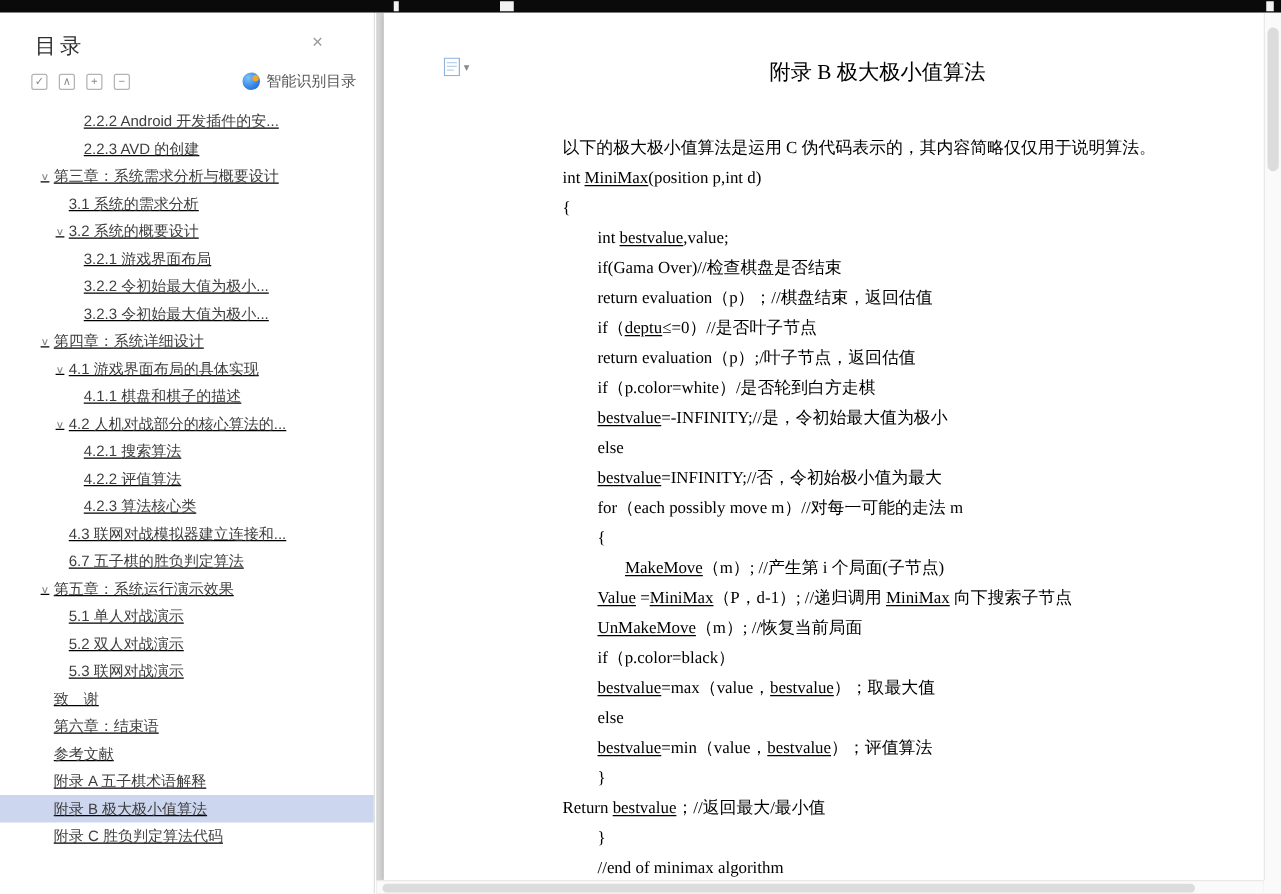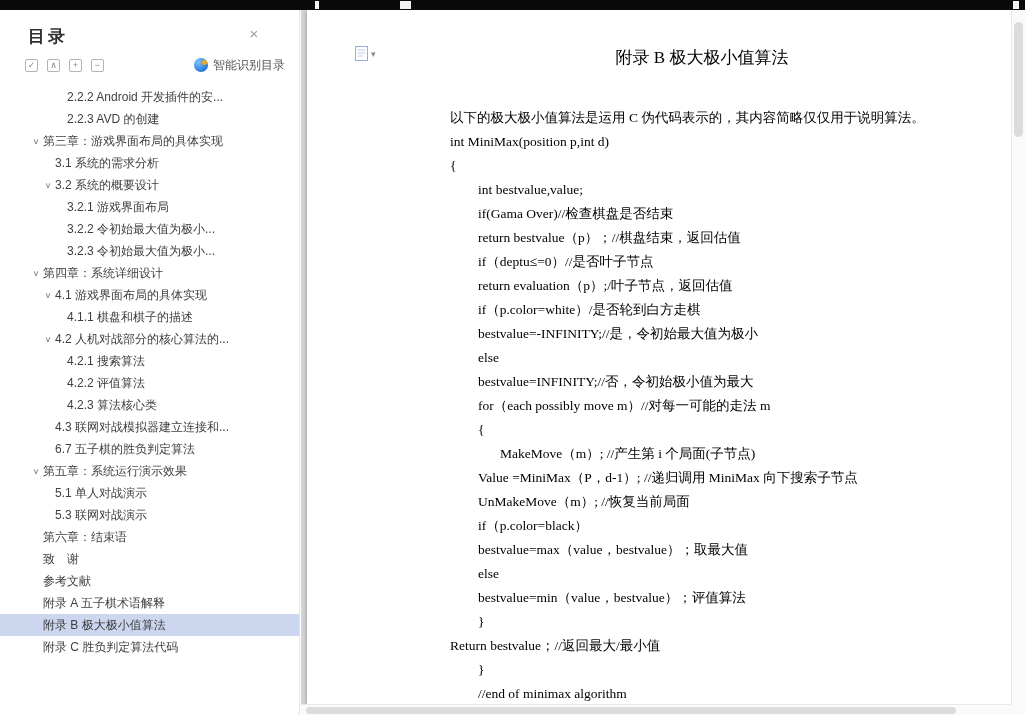--- a/index.html
+++ b/index.html
@@ -7,32 +7,32 @@
     width:1025px;height:715px;position:relative;overflow:hidden;
     background:#ffffff;font-family:"Liberation Sans", sans-serif;
     -webkit-font-smoothing:antialiased;
   }
   
   .topbar{position:absolute;left:0;top:0;width:1025px;height:10px;background:#0a0a0a;z-index:6;}
   .topbar .mark{position:absolute;top:1px;height:8px;background:#f2f2f2;}
   
   .sidebar{position:absolute;left:0;top:10px;width:300px;height:705px;background:#ffffff;
     border-right:1px solid #e2e2e2;box-sizing:border-box;z-index:2;}
-  .toc-title{position:absolute;left:28px;top:15px;font-size:17px;font-weight:700;color:#2f2f2f;letter-spacing:3px;}
+  .toc-title{position:absolute;left:28px;top:15px;font-size:17px;font-weight:400;color:#2f2f2f;letter-spacing:3px;}
   .close-btn{position:absolute;left:246px;top:16px;width:16px;height:16px;color:#9a9a9a;font-size:15px;
     line-height:16px;text-align:center;cursor:pointer;}
   .toc-toolbar{position:absolute;left:25px;top:47px;right:14px;height:16px;display:flex;align-items:center;}
   .tool-ico{width:13px;height:13px;border:1px solid #b3b3b3;border-radius:2px;margin-right:9px;
     font-size:9px;line-height:11px;text-align:center;color:#8a8a8a;box-sizing:border-box;cursor:pointer;background:#fff;}
   .smart{margin-left:auto;display:flex;align-items:center;font-size:12px;color:#575757;cursor:pointer;}
   .smart-ico{width:14px;height:14px;border-radius:50%;margin-right:5px;position:relative;
     background:radial-gradient(circle at 32% 30%, #7cc4f7 0%, #2f7de1 65%, #1b5ec0 100%);}
   .smart-ico::after{content:"";position:absolute;right:1px;top:2px;width:5px;height:5px;border-radius:50%;
     background:#f6a623;}
-  .toc-tree{position:absolute;left:0;top:76px;width:100%;}
+  .toc-tree{position:absolute;left:0;top:76px;width:100%;text-decoration:underline;}
   .toc-row{height:22px;display:flex;align-items:center;font-size:12px;color:#3e3e3e;cursor:pointer;white-space:nowrap;overflow:hidden;}
   .caret{flex:0 0 12px;width:12px;font-size:8px;color:#868686;text-align:center;transform:scaleX(1.2);}
   .caret.nocaret{visibility:hidden;}
   .lvl1 .caret{margin-left:30px;}
   .lvl2 .caret{margin-left:42px;}
   .lvl3 .caret{margin-left:54px;}
   .toc-label{margin-left:1px;}
   
   .main{position:absolute;left:301px;top:10px;width:724px;height:705px;background:#d4d4d4;overflow:hidden;z-index:1;}
   .page{position:absolute;left:6px;top:0;width:790px;height:694px;background:#ffffff;
@@ -40,21 +40,21 @@
   .nav-dropdown{position:absolute;left:48px;top:36px;display:flex;align-items:center;cursor:pointer;}
   .nav-caret{font-size:9px;color:#8a8a8a;margin-left:3px;}
   .doc-title{position:absolute;left:0;top:36px;width:100%;text-align:center;
     font-family:"Liberation Serif", serif;font-size:17px;color:#000;font-weight:500;}
   .doc-body{position:absolute;left:143px;top:96px;width:630px;font-family:"Liberation Serif", serif;
     font-size:13.5px;color:#000;}
   .doc-line{height:24px;line-height:24px;white-space:nowrap;}
   .ind0{padding-left:0;}
   .ind1{padding-left:28px;}
   .ind2{padding-left:50px;}
-  .u{text-decoration-thickness:1px;text-underline-offset:2px;margin-top:28px;}
+  .u{text-decoration:underline;text-decoration-thickness:1px;text-underline-offset:2px;margin-top:28px;}
   
   .vscroll{position:absolute;right:0;top:0;width:14px;height:694px;background:#fafafa;
     border-left:1px solid #e9e9e9;box-sizing:border-box;z-index:4;}
   .vscroll .thumb{position:absolute;left:2px;top:12px;width:9px;height:115px;background:#dcdcdc;border-radius:5px;}
   .hscroll{position:absolute;left:0;bottom:0;width:710px;height:11px;background:#fafafa;
     border-top:1px solid #e9e9e9;box-sizing:border-box;z-index:4;}
   .hscroll .thumb{position:absolute;left:5px;top:2px;width:650px;height:7px;background:#dcdcdc;border-radius:4px;}
   .corner{position:absolute;right:0;bottom:0;width:14px;height:11px;background:#fafafa;z-index:4;}
 </style>
 </head>
@@ -85,21 +85,21 @@
       <div class="toc-row lvl3">
         <span class="caret nocaret">∨</span>
         <span class="toc-label">2.2.2 Android 开发插件的安...</span>
       </div>
       <div class="toc-row lvl3">
         <span class="caret nocaret">∨</span>
         <span class="toc-label">2.2.3 AVD 的创建</span>
       </div>
       <div class="toc-row lvl1">
         <span class="caret">∨</span>
-        <span class="toc-label">第三章：游戏界面布局的具体实现</span>
+        <span class="toc-label">第三章：系统需求分析与概要设计</span>
       </div>
       <div class="toc-row lvl2">
         <span class="caret nocaret">∨</span>
         <span class="toc-label">3.1 系统的需求分析</span>
       </div>
       <div class="toc-row lvl2">
         <span class="caret">∨</span>
         <span class="toc-label">3.2 系统的概要设计</span>
       </div>
       <div class="toc-row lvl3">
@@ -153,29 +153,33 @@
       <div class="toc-row lvl1">
         <span class="caret">∨</span>
         <span class="toc-label">第五章：系统运行演示效果</span>
       </div>
       <div class="toc-row lvl2">
         <span class="caret nocaret">∨</span>
         <span class="toc-label">5.1 单人对战演示</span>
       </div>
       <div class="toc-row lvl2">
         <span class="caret nocaret">∨</span>
+        <span class="toc-label">5.2 双人对战演示</span>
+      </div>
+      <div class="toc-row lvl2">
+        <span class="caret nocaret">∨</span>
         <span class="toc-label">5.3 联网对战演示</span>
       </div>
       <div class="toc-row lvl1">
         <span class="caret nocaret">∨</span>
+        <span class="toc-label">致　谢</span>
+      </div>
+      <div class="toc-row lvl1">
+        <span class="caret nocaret">∨</span>
         <span class="toc-label">第六章：结束语</span>
-      </div>
-      <div class="toc-row lvl1">
-        <span class="caret nocaret">∨</span>
-        <span class="toc-label">致　谢</span>
       </div>
       <div class="toc-row lvl1">
         <span class="caret nocaret">∨</span>
         <span class="toc-label">参考文献</span>
       </div>
       <div class="toc-row lvl1">
         <span class="caret nocaret">∨</span>
         <span class="toc-label">附录 A 五子棋术语解释</span>
       </div>
       <div class="toc-row lvl1" style="background: rgb(204, 214, 238);">
@@ -200,21 +204,21 @@
       </svg>
       <span class="nav-caret">▾</span>
     </div>
     <div class="doc-title">附录 B 极大极小值算法</div>
     <div class="doc-body">
         <div class="doc-line ind0"><span>以下的极大极小值算法是运用 C 伪代码表示的，其内容简略仅仅用于说明算法。</span></div>
         <div class="doc-line ind0"><span>int </span><span class="u">MiniMax</span><span>(position p,int d)</span></div>
         <div class="doc-line ind0"><span>{</span></div>
         <div class="doc-line ind1"><span>int </span><span class="u">bestvalue</span><span>,value;</span></div>
         <div class="doc-line ind1"><span>if(Gama Over)//检查棋盘是否结束</span></div>
-        <div class="doc-line ind1"><span>return bestvalue（p）；//棋盘结束，返回估值</span></div>
+        <div class="doc-line ind1"><span>return evaluation（p）；//棋盘结束，返回估值</span></div>
         <div class="doc-line ind1"><span>if（</span><span class="u">deptu</span><span>≤=0）//是否叶子节点</span></div>
         <div class="doc-line ind1"><span>return evaluation（p）;/叶子节点，返回估值</span></div>
         <div class="doc-line ind1"><span>if（p.color=white）/是否轮到白方走棋</span></div>
         <div class="doc-line ind1"><span class="u">bestvalue</span><span>=-INFINITY;//是，令初始最大值为极小</span></div>
         <div class="doc-line ind1"><span>else</span></div>
         <div class="doc-line ind1"><span class="u">bestvalue</span><span>=INFINITY;//否，令初始极小值为最大</span></div>
         <div class="doc-line ind1"><span>for（each possibly move m）//对每一可能的走法 m</span></div>
         <div class="doc-line ind1"><span>{</span></div>
         <div class="doc-line ind2"><span class="u">MakeMove</span><span>（m）; //产生第 i 个局面(子节点)</span></div>
         <div class="doc-line ind1"><span class="u">Value</span><span> =</span><span class="u">MiniMax</span><span>（P，d-1）; //递归调用 </span><span class="u">MiniMax</span><span> 向下搜索子节点</span></div>

